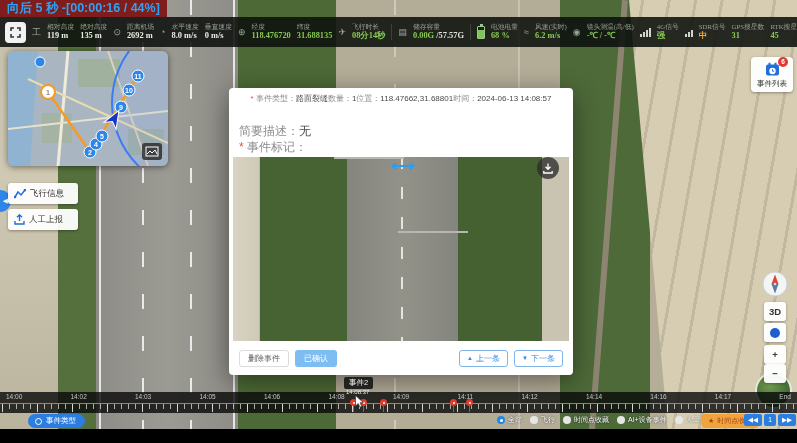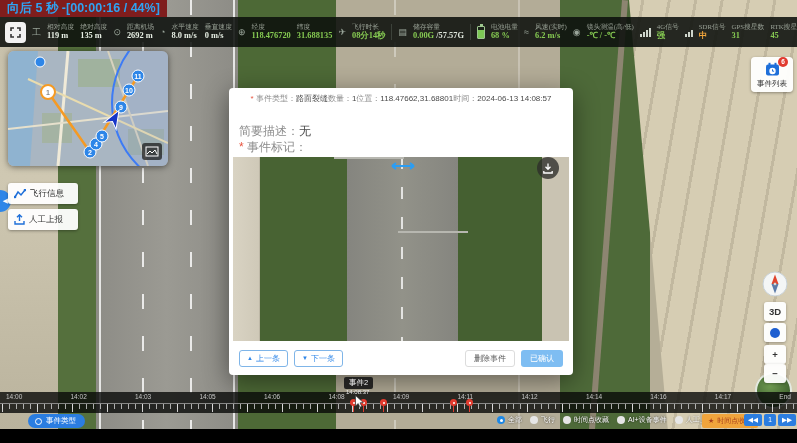--- a/index.html
+++ b/index.html
@@ -360,32 +360,32 @@
           </svg>
       </div>
       <div class="ei-arrow">
         <svg width="30" height="10" viewBox="0 0 30 10">
             <path d="M4,5 H26 M4,5 l4,-3 M4,5 l4,3 M26,5 l-4,-3 M26,5 l-4,3" stroke="#2a9df4" stroke-width="2" fill="none"></path>
           </svg>
       </div>
     </div>
     <div class="m-foot">
       <div class="fgroup">
+        <span class="btn-del">删除事件</span>
+        <span class="btn-ok">已确认</span>
+      </div>
+      <div class="fgroup">
         <span class="btn-o">
             <span class="ai">▲</span>
             <span>上一条</span>
           </span>
         <span class="btn-o">
             <span class="ai">▼</span>
             <span>下一条</span>
           </span>
-      </div>
-      <div class="fgroup">
-        <span class="btn-del">删除事件</span>
-        <span class="btn-ok">已确认</span>
       </div>
     </div>
   </div>
 
   <div class="tl-tip">事件2</div>
   <div class="tl-tiptime">14:08:37</div>
   <div class="cursor">
     <svg width="9" height="13" viewBox="0 0 9 13">
         <path d="M0.5,0.5 L0.5,11 L3.2,8.5 L5,12.2 L6.8,11.3 L5,7.8 L8.3,7.5 Z" fill="#fff" stroke="#333" stroke-width="0.7"></path>
       </svg>

